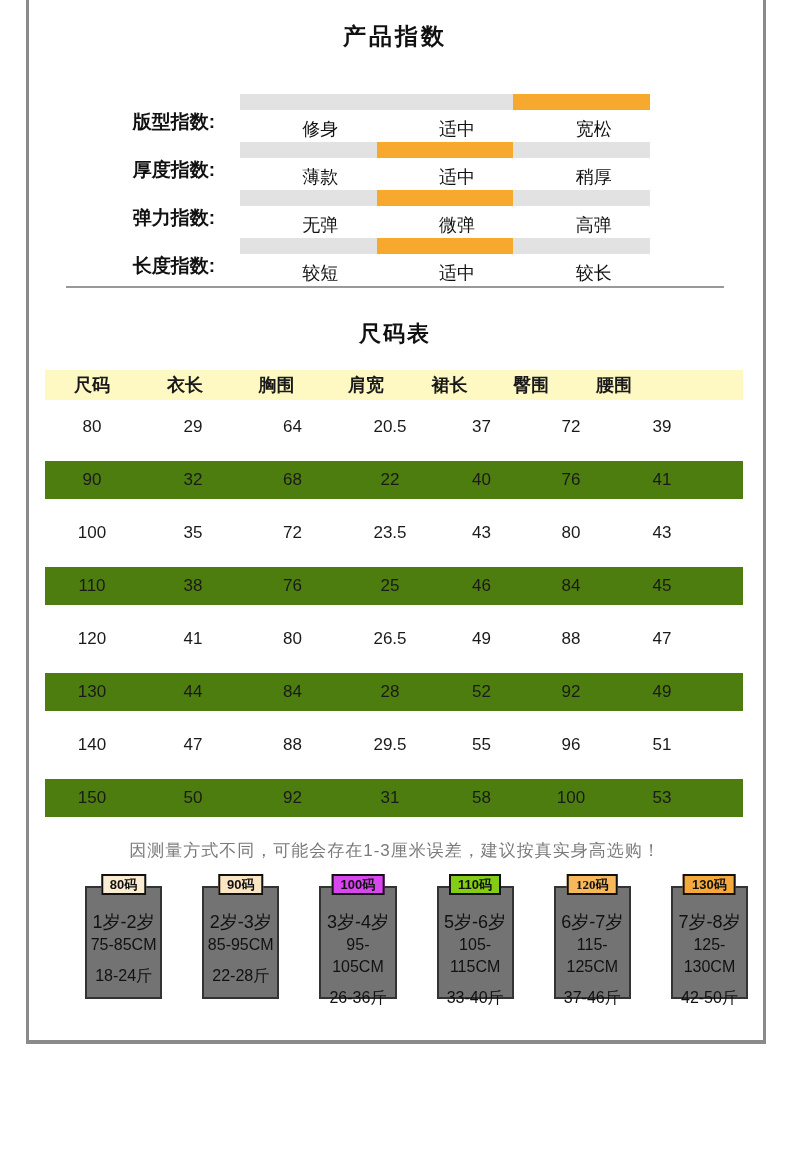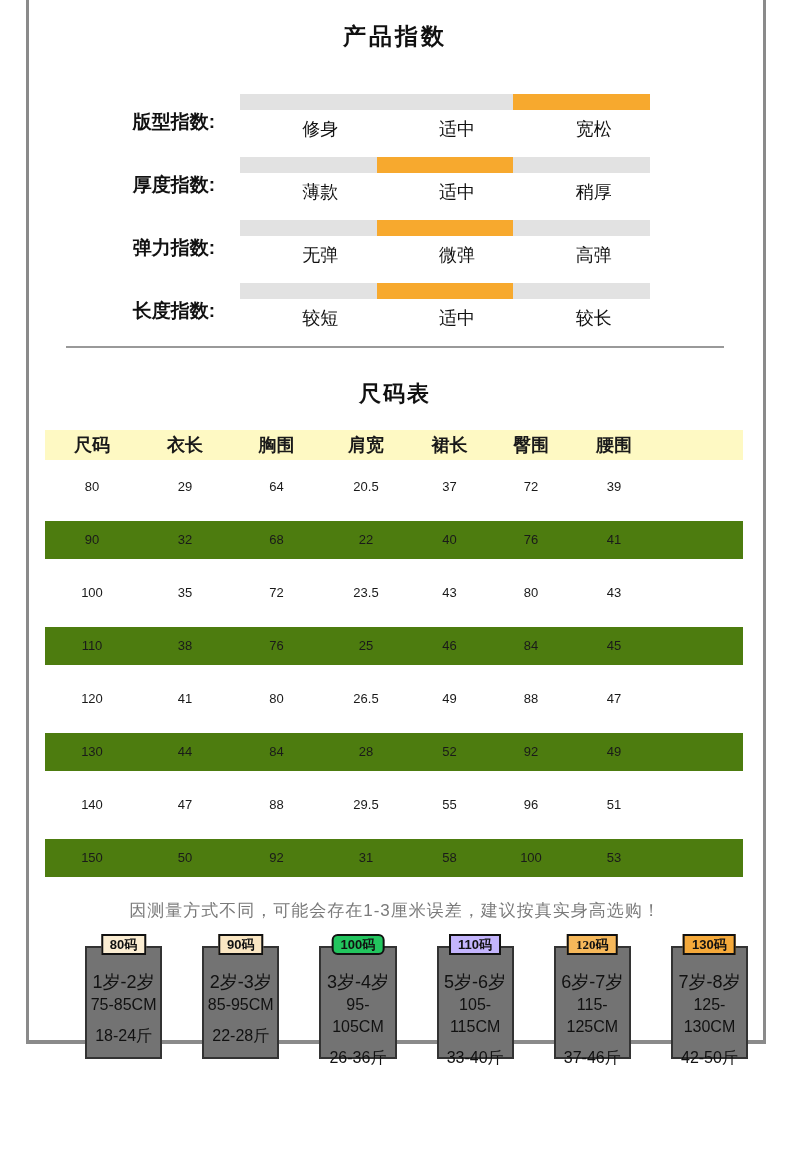--- a/index.html
+++ b/index.html
@@ -24,21 +24,21 @@
   
   .section-title {
     text-align: center;
     font-size: 23px;
     font-weight: bold;
     letter-spacing: 3px;
     padding-top: 21px;
     color: #111;
   }
   .index-rows { margin-top: 42px; }
-  .index-row { position: relative; height: 63px; }
+  .index-row { position: relative; height: 48px; }
   .index-caption {
     position: absolute;
     top: 15px;
     left: 0;
     width: 215px;
     text-align: right;
     font-size: 19px;
     font-weight: bold;
     color: #111;
   }
@@ -91,21 +91,22 @@
   .t-head {
     height: 30px;
     line-height: 30px;
     background: #fef9c3;
     font-size: 18px;
     font-weight: bold;
   }
   .t-data {
     height: 53px;
     line-height: 53px;
-    font-size: 13px;
+    font-size: 17px;
+    gap: 8px;
   }
   .t-data.striped {
     background: #4d7c0f;
     background-clip: padding-box;
     border-top: 8px solid #ffffff;
     border-bottom: 7px solid #ffffff;
     line-height: 38px;
   }
 
   
@@ -324,30 +325,30 @@
   <div class="card">
     <div class="card-tab" style="background: rgb(250, 230, 194);">90码</div>
     <div class="card-box">
       <div class="card-age">2岁-3岁</div>
       <div class="card-height">85-95CM</div>
       <div class="card-weight">22-28斤</div>
     </div>
   </div>
 
   <div class="card">
-    <div class="card-tab" style="background: #22c55e; border-radius: 6px;">100码</div>
+    <div class="card-tab" style="background: #d946ef;">100码</div>
     <div class="card-box">
       <div class="card-age">3岁-4岁</div>
       <div class="card-height">95-105CM</div>
       <div class="card-weight">26-36斤</div>
     </div>
   </div>
 
   <div class="card">
-    <div class="card-tab" style="background: #c4b5fd;">110码</div>
+    <div class="card-tab" style="background: #84cc16;">110码</div>
     <div class="card-box">
       <div class="card-age">5岁-6岁</div>
       <div class="card-height">105-115CM</div>
       <div class="card-weight">33-40斤</div>
     </div>
   </div>
 
   <div class="card">
     <div class="card-tab" style="background: rgb(246, 184, 90); font-family: Liberation Serif, serif;">120码</div>
     <div class="card-box">

